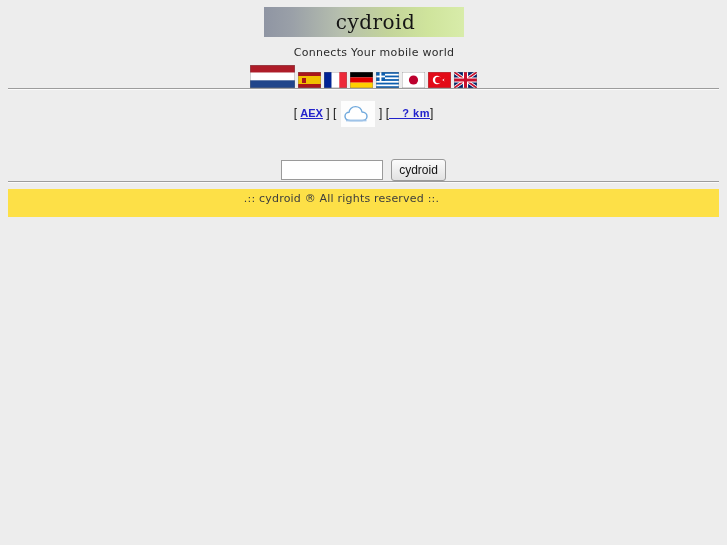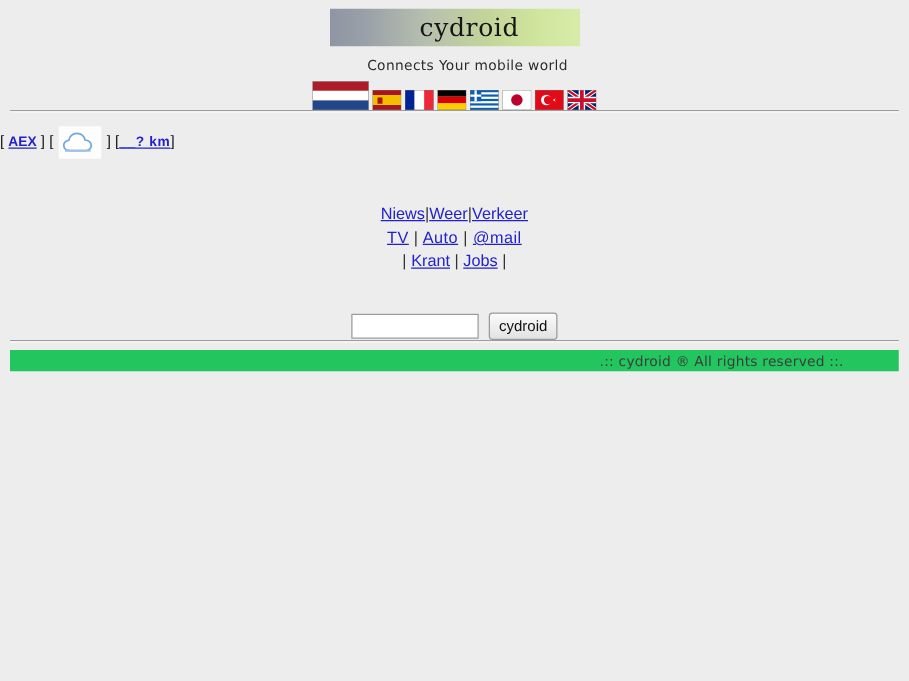--- a/index.html
+++ b/index.html
@@ -80,20 +80,21 @@
     border: none;
     border-top: 1px solid #9c9c9c;
     border-bottom: 1px solid #fbfbfb;
     height: 0;
     margin: 0 8px;
   }
   .rule-top { margin-top: 9px; }
 
   
   .statusrow {
+    text-align: center;
     padding-top: 11px;
     font-size: 12px;
     color: #111;
     line-height: 1;
   }
   .statusrow .bracket { color: #111; }
   .cloud-box {
     display: inline-block;
     vertical-align: middle;
     width: 34px;
@@ -158,24 +159,24 @@
     border: 1px solid #9a9a9a;
     border-radius: 3px;
     padding: 3px 7px;
     cursor: pointer;
   }
 
   
   .rule-bottom { margin-top: 38px; }
   .footer-band {
     margin: 6px 8px 0 8px;
-    background: #22c55e;
-    height: 17px;
+    background: #fde047;
+    height: 28px;
     line-height: 17px;
-    text-align: right;
+    text-align: center;
   }
   .footer-text {
     font-family: "DejaVu Sans", "Liberation Sans", sans-serif;
     font-size: 11px;
     color: #3d3d3d;
     letter-spacing: 0.2px;
     padding-right: 44px;
     display: inline-block;
   }
 </style>
@@ -288,39 +289,20 @@
     <span class="cloud-box">
       <svg width="34" height="26" viewBox="0 0 34 26">
         <path d="M9.5 19.5 C5.8 19.5 4 17.4 4 15.2 C4 13.1 5.8 11.3 8.1 11.3 C8.4 8.1 11.1 5.6 14.5 5.6 C17.8 5.6 20.5 7.9 21 11 C23.7 11.1 26 12.9 26 15.3 C26 17.6 24 19.5 21.2 19.5 Z" fill="#ffffff" stroke="#6fa8dc" stroke-width="1.4" stroke-linejoin="round"></path>
         <path d="M5 19.6 L25.5 19.6" stroke="#9fc3e8" stroke-width="1.5"></path>
       </svg>
     </span>
     <span class="bracket">]</span>
     <span class="bracket">[</span><a class="slink km">__? km</a><span class="bracket">]</span>
   </div>
 
-  <div class="nav">
-    <div class="row row1">
-      <a>Niews</a><span class="sep">|</span><a>Weer</a><span class="sep">|</span><a>Verkeer</a>
-    </div>
-    <div class="row row2">
-      <a>TV</a>
-      <span class="sep">|</span>
-      <a>Auto</a>
-      <span class="sep">|</span>
-      <a>@mail</a>
-    </div>
-    <div class="row row3">
-      <span class="sep">|</span>
-      <a>Krant</a>
-      <span class="sep">|</span>
-      <a>Jobs</a>
-      <span class="sep">|</span>
-    </div>
-  </div>
 
   <div class="searchwrap">
     <span class="sform">
       <input class="real-input" type="text" placeholder="" style="">
       <button class="search-btn">cydroid</button>
     </span>
   </div>
 
   <hr class="rule rule-bottom">
 

